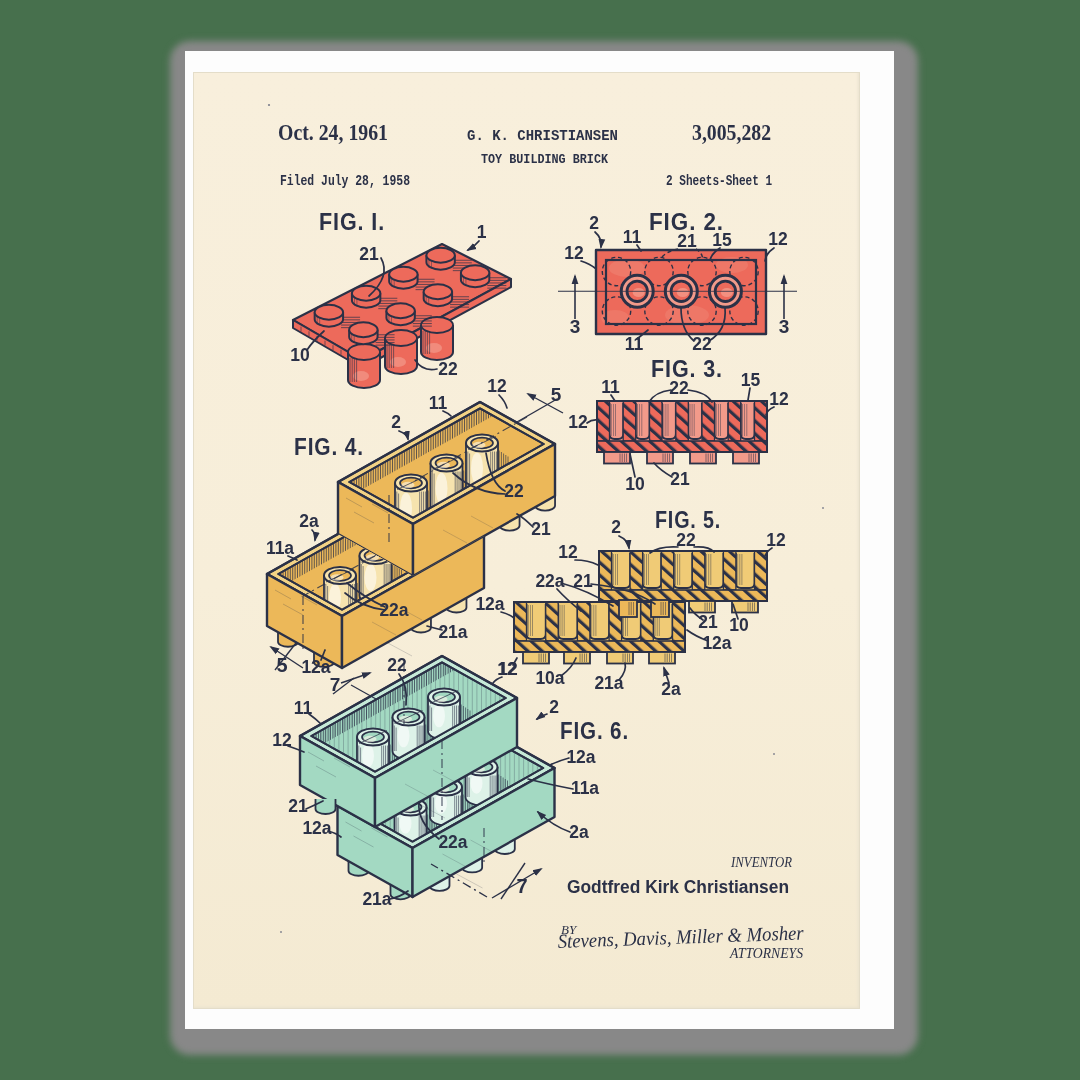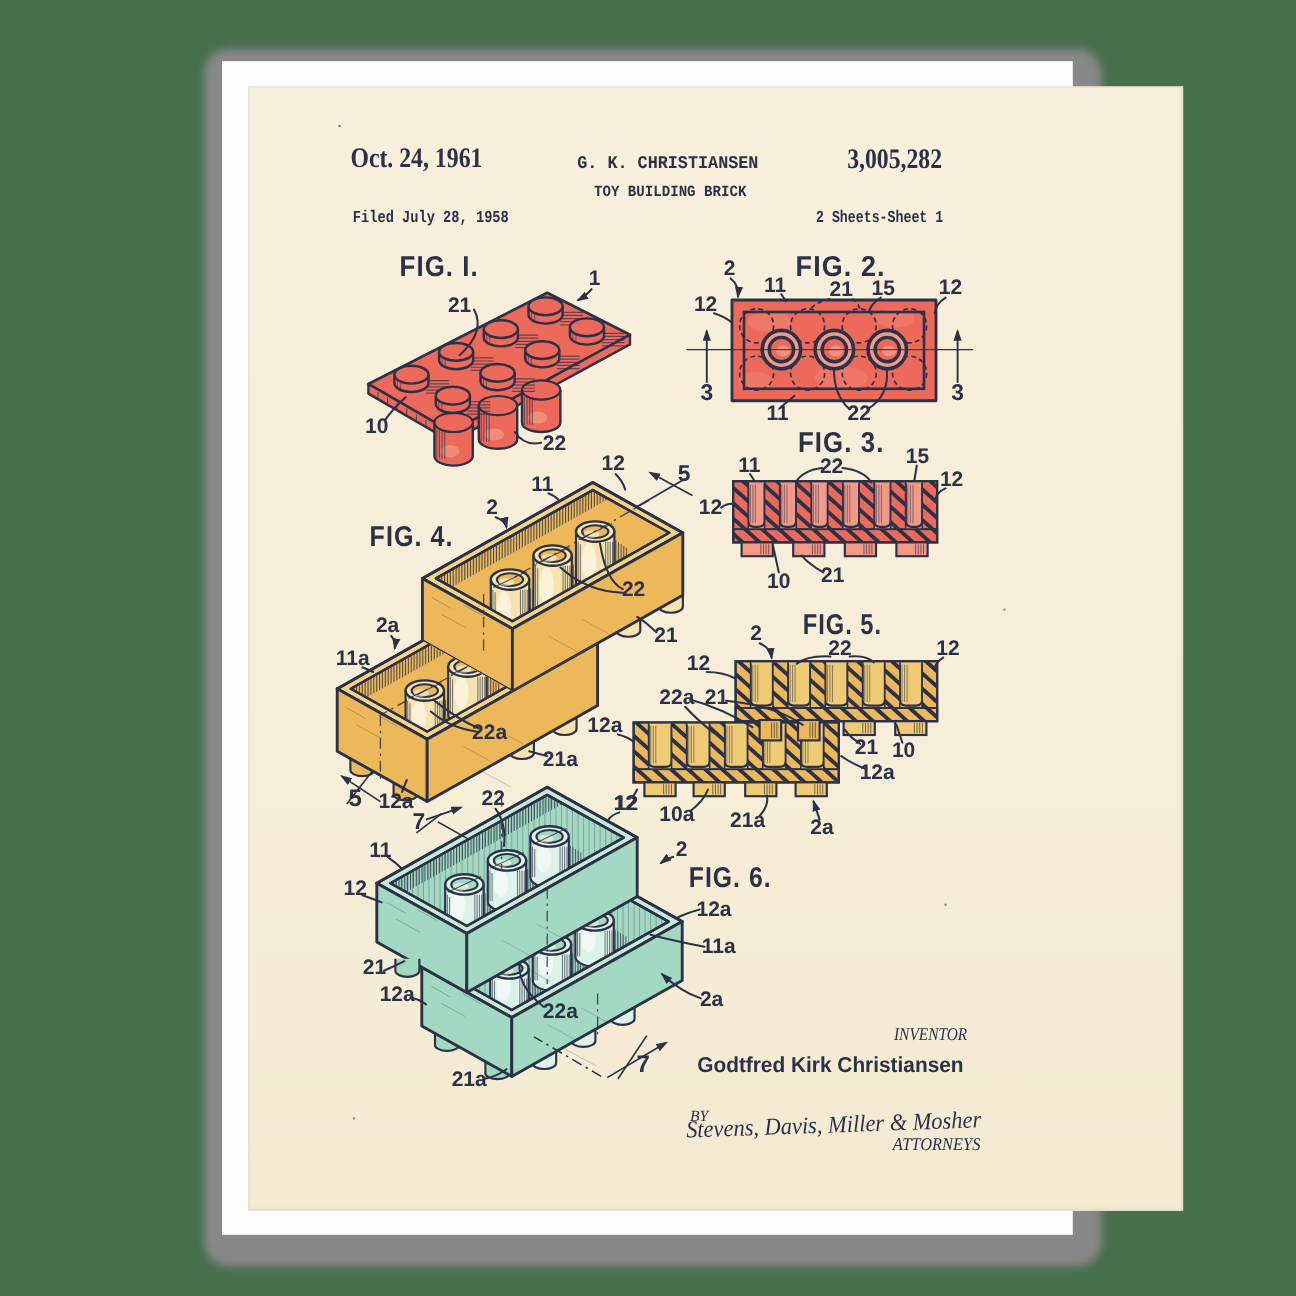--- a/index.html
+++ b/index.html
@@ -1,17 +1,17 @@
 <!DOCTYPE html>
 <html><head><meta charset="utf-8"><style>
 html,body{margin:0;padding:0;width:1080px;height:1080px;overflow:hidden}
 body{background:#47704d;position:relative;font-family:"Liberation Sans",sans-serif}
 #shadow{position:absolute;left:170px;top:41px;width:748px;height:1014px;background:#888888;border-radius:20px;filter:blur(3.5px)}
 #frame{position:absolute;left:185px;top:51px;width:709px;height:978px;background:#fdfdfd}
-#paper{position:absolute;left:207px;top:72px;width:779px;height:937px;background:linear-gradient(180deg,#f8efdc 0%,#f7eed9 55%,#f4ead2 100%);box-shadow:inset 0 0 0 1px #e4ddc9, inset -2px -2px 3px #e9e2cf}
+#paper{position:absolute;left:193px;top:72px;width:667px;height:937px;background:linear-gradient(180deg,#f8efdc 0%,#f7eed9 55%,#f4ead2 100%);box-shadow:inset 0 0 0 1px #e4ddc9, inset -2px -2px 3px #e9e2cf}
 svg text{fill:#2b3147}
 .serB{font-family:"Liberation Serif",serif;font-weight:bold}
 .serI{font-family:"Liberation Serif",serif;font-style:italic}
 .monB{font-family:"Liberation Mono",monospace;font-weight:bold}
 .fig{font-family:"Liberation Sans",sans-serif;font-weight:bold;letter-spacing:1px}
 .num{font-family:"Liberation Sans",sans-serif;font-weight:bold}
 .name{font-family:"Liberation Sans",sans-serif;font-weight:bold}
 .sig{font-family:"Liberation Serif",serif;font-style:italic}
 </style></head><body>
 <div id="shadow"></div>

